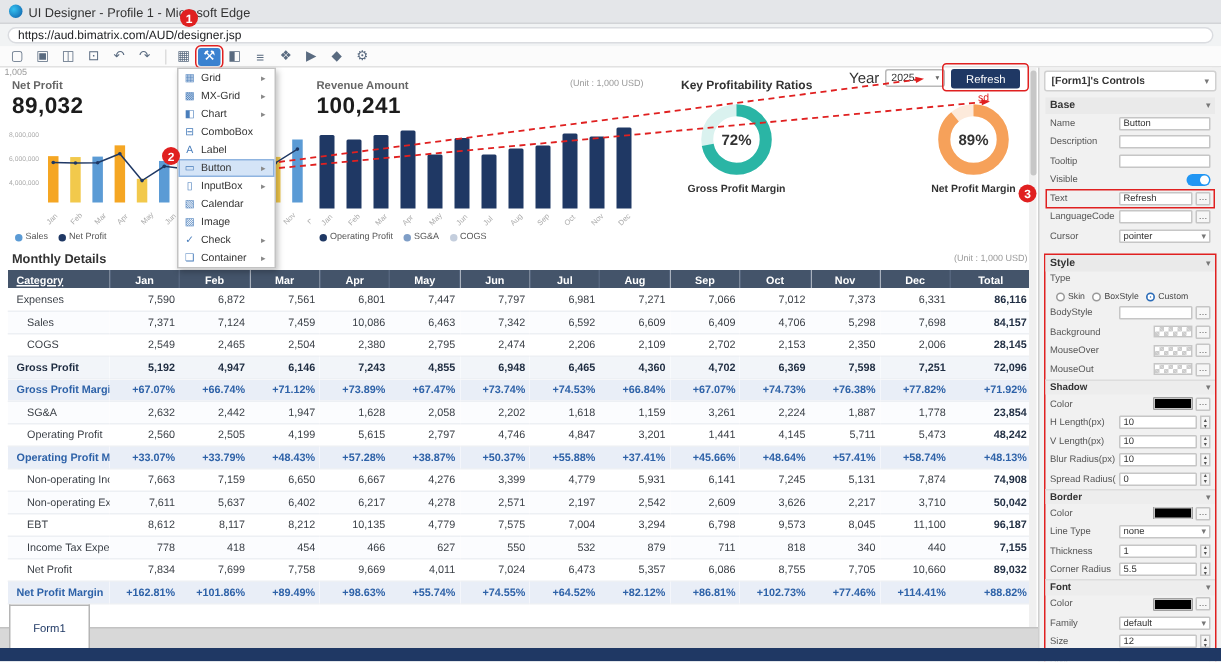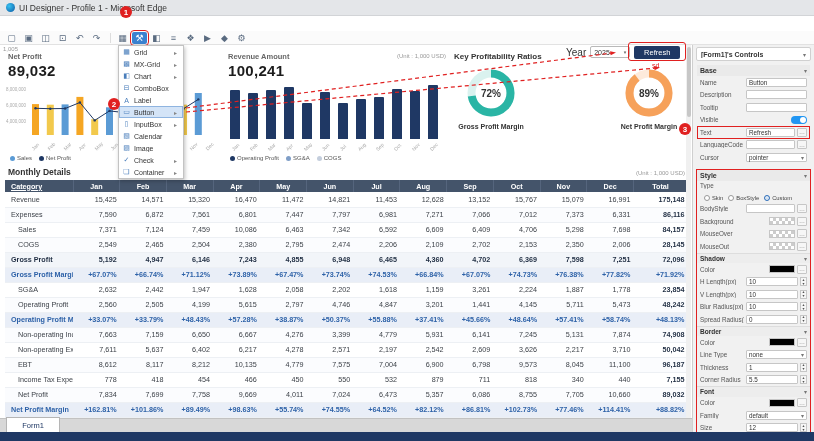--- a/index.html
+++ b/index.html
@@ -15,21 +15,21 @@
 .urlfield{flex:1;height:11px;background:#fff;border:1px solid #dadce0;border-radius:6px;display:flex;align-items:center;padding:0 6px;font-size:8px;color:#202124}
 .toolbar{position:absolute;left:0;top:31px;width:814px;height:14px;background:#fbfbfb;border-bottom:1px solid #e2e2e2;display:flex;align-items:center;padding-left:4px;z-index:5}
 .tbi{width:15px;height:12px;font-size:9px;color:#5a6b80;display:inline-flex;align-items:center;justify-content:center;margin-right:2px;cursor:default}
 .tbi.hl{background:#3b82d0;color:#fff;border-radius:2px;outline:1.5px solid #e02020;outline-offset:1px}
 .tbsep{width:1px;height:10px;background:#ddd;margin:0 4px;display:inline-block}
 
 
 .axisnote{position:absolute;left:3px;top:46px;font-size:6px;color:#9a9a9a;z-index:2}
 .card{position:absolute;background:#fff}
 #np-card{left:4px;top:47px;width:214px;height:120px}
-#rev-card{left:224px;top:47px;width:224px;height:120px}
+#rev-card{left:207px;top:47px;width:224px;height:120px}
 #ratio-card{left:450px;top:47px;width:240px;height:122px}
 .ctitle{font-size:7.5px;font-weight:bold;color:#666;padding:5px 0 1px 4px}
 .cvalue{font-size:15px;font-weight:bold;color:#1c1c1c;padding-left:4px;letter-spacing:.3px}
 .unitnote{position:absolute;right:2px;top:6px;font-size:6px;color:#999}
 #npsvg{position:absolute;left:2px;top:36px}
 .monthrow{position:absolute;left:26px;top:95px;display:flex}
 #rev-card .monthrow{left:6px}
 .mlab{width:15.8px;font-size:5px;color:#aaa;transform:rotate(-45deg);transform-origin:40% 40%;white-space:nowrap}
 #rev-card .mlab{width:18px}
 .legend{position:absolute;left:6px;top:108px;display:flex;gap:7px;align-items:center}
@@ -99,21 +99,21 @@
 .rc{width:6px;height:6px;border-radius:50%;border:1px solid #999;background:#fff;display:inline-block}
 .rc.on{border-color:#2b6cb8;box-shadow:inset 0 0 0 1.5px #fff,inset 0 0 0 4px #2b6cb8}
 .rt{font-size:5.8px;color:#444}
 .checker{width:26px;height:8px;border:1px solid #c6c6c6;background-color:#fff;background-image:linear-gradient(45deg,#ccc 25%,transparent 25%,transparent 75%,#ccc 75%),linear-gradient(45deg,#ccc 25%,#fff 25%,#fff 75%,#ccc 75%);background-size:6px 6px;background-position:0 0,3px 3px}
 .swatch{width:26px;height:8px;border:1px solid #c6c6c6}
 .psub{height:10.5px;display:flex;align-items:center;justify-content:space-between;padding:0 3px;font-size:6.5px;font-weight:bold;color:#333;background:#ededed;border-top:1px solid #ddd}
 .spin{width:7px;height:9px;display:inline-flex;flex-direction:column;align-items:center;justify-content:center;border:1px solid #c6c6c6;background:#f6f6f6;font-size:3.5px;line-height:4px;color:#555}
 
 
 #formtabs{position:absolute;left:0;top:418px;width:692px;height:14px;background:#d8d8d8;border-top:1px solid #c2c2c2;display:flex;align-items:flex-end;padding-left:6px;z-index:70}
-.formtab{width:54px;height:15px;background:#fff;border:1px solid #b5b5b5;border-bottom:none;font-size:7.5px;color:#1f3864;display:flex;align-items:center;justify-content:center}
+.formtab{width:54px;height:29px;background:#fff;border:1px solid #b5b5b5;border-bottom:none;font-size:7.5px;color:#1f3864;display:flex;align-items:center;justify-content:center}
 #bottomstrip{position:absolute;left:0;top:432px;width:814px;height:9px;background:#1f3864;z-index:71}
 
 
 #annsvg{position:absolute;left:0;top:0;width:814px;height:441px;pointer-events:none;z-index:80}
 .redline{stroke:#e02020;stroke-width:1.2;stroke-dasharray:4 3;fill:none}
 .redfill{fill:#e02020}
 .anncircle{position:absolute;width:12px;height:12px;border-radius:50%;background:#e02020;color:#fff;font-size:8px;font-weight:bold;display:flex;align-items:center;justify-content:center;z-index:85}
 .redbox{position:absolute;border:1.5px solid #e02020;border-radius:3px;z-index:75;pointer-events:none}
 #refresh-redbox{left:628px;top:42px;width:58px;height:19px}
 .sdnote{position:absolute;left:652px;top:62px;font-size:7px;color:#e02020;z-index:75}
@@ -121,20 +121,25 @@
 </head>
 <body>
 
 <div id="win">
 
   <div class="titlebar">
     <span class="edge-ico"></span>
     <span class="title">UI Designer - Profile 1 - Microsoft Edge</span>
   </div>
 
+  <div class="urlbar">
+    <div class="urlfield">
+      <span>https://aud.bimatrix.com/AUD/designer.jsp</span>
+    </div>
+  </div>
 
   <div class="toolbar">
       <span class="tbi">▢</span>
       <span class="tbi">▣</span>
       <span class="tbi">◫</span>
       <span class="tbi">⊡</span>
       <span class="tbi">↶</span>
       <span class="tbi">↷</span>
       <span class="tbsep"></span>
       <span class="tbi">▦</span>
@@ -304,36 +309,20 @@
             <th>Aug</th>
             <th>Sep</th>
             <th>Oct</th>
             <th>Nov</th>
             <th>Dec</th>
             <th style="width: 54px;">Total</th>
           </tr>
         </thead>
         <tbody>
           <tr class="plain">
-            <td class="name">Revenue</td>
-            <td>15,425</td>
-            <td>14,571</td>
-            <td>15,320</td>
-            <td>16,470</td>
-            <td>11,472</td>
-            <td>14,821</td>
-            <td>11,453</td>
-            <td>12,628</td>
-            <td>13,152</td>
-            <td>15,767</td>
-            <td>15,079</td>
-            <td>16,991</td>
-            <td>175,148</td>
-          </tr>
-          <tr class="plain">
             <td class="name">Expenses</td>
             <td>7,590</td>
             <td>6,872</td>
             <td>7,561</td>
             <td>6,801</td>
             <td>7,447</td>
             <td>7,797</td>
             <td>6,981</td>
             <td>7,271</td>
             <td>7,066</td>
@@ -488,34 +477,34 @@
           </tr>
           <tr class="sub">
             <td class="name">EBT</td>
             <td>8,612</td>
             <td>8,117</td>
             <td>8,212</td>
             <td>10,135</td>
             <td>4,779</td>
             <td>7,575</td>
             <td>7,004</td>
-            <td>6,900</td>
+            <td>3,294</td>
             <td>6,798</td>
             <td>9,573</td>
             <td>8,045</td>
             <td>11,100</td>
             <td>96,187</td>
           </tr>
           <tr class="sub">
             <td class="name">Income Tax Expense</td>
             <td>778</td>
             <td>418</td>
             <td>454</td>
             <td>466</td>
-            <td>450</td>
+            <td>627</td>
             <td>550</td>
             <td>532</td>
             <td>879</td>
             <td>711</td>
             <td>818</td>
             <td>340</td>
             <td>440</td>
             <td>7,155</td>
           </tr>
           <tr class="sub">

